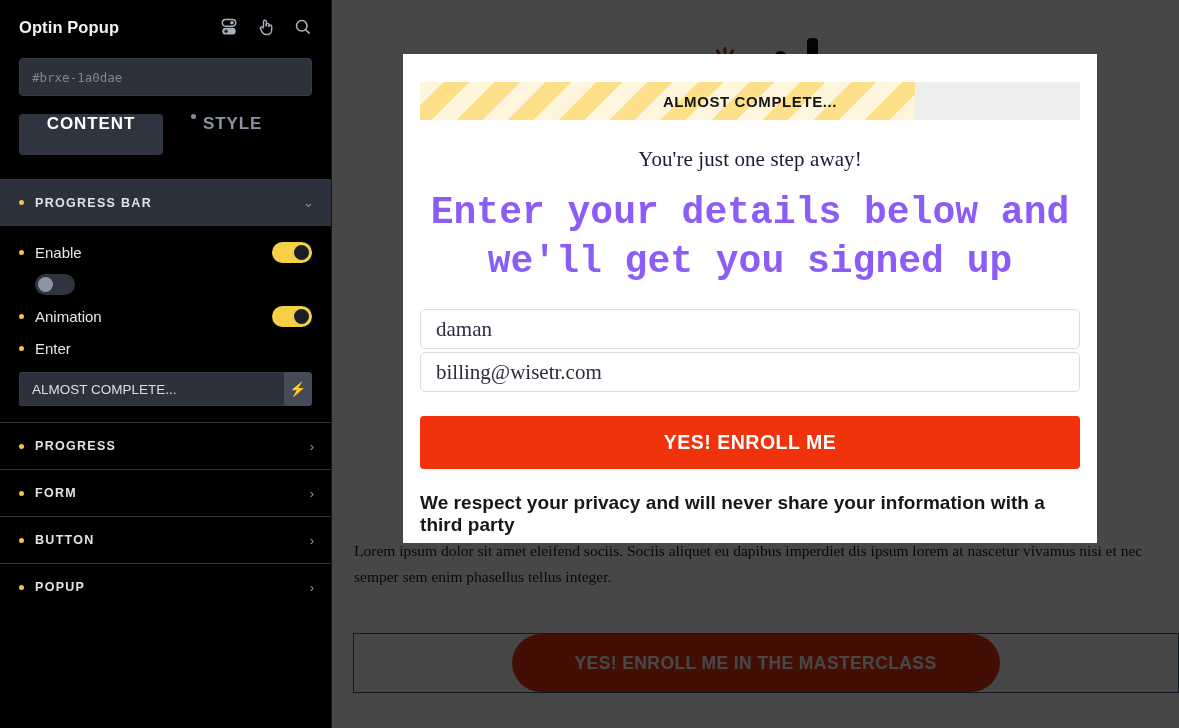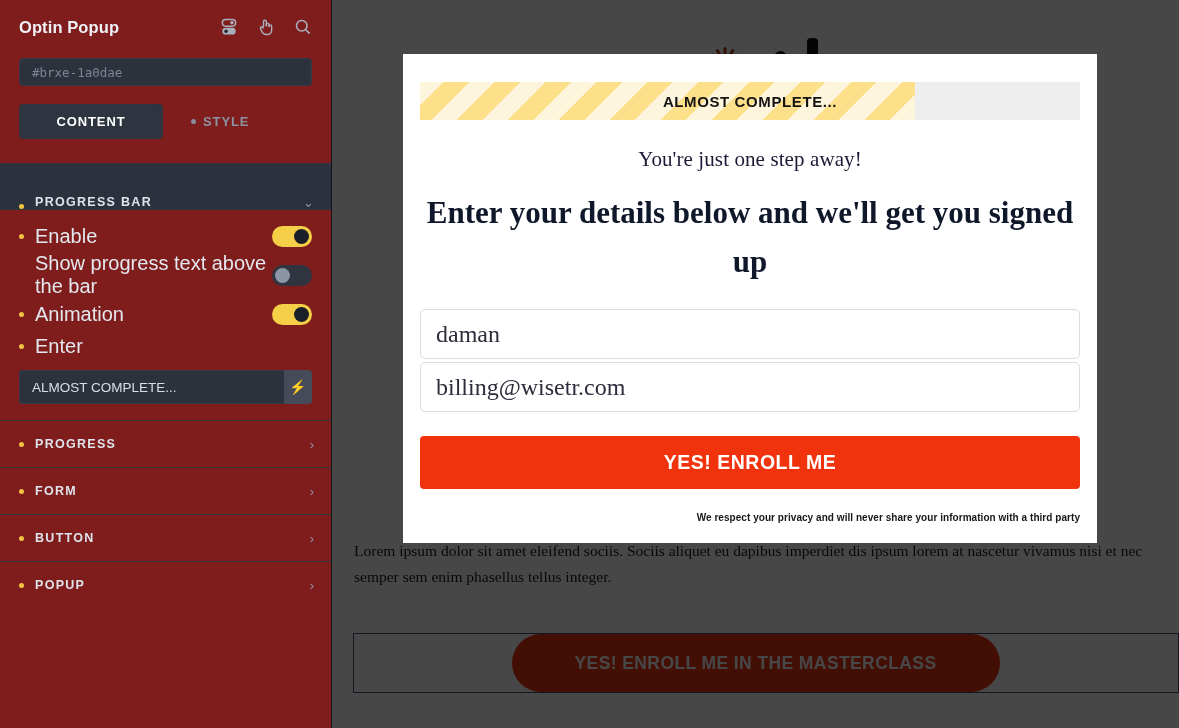--- a/index.html
+++ b/index.html
@@ -7,52 +7,52 @@
     width: 1179px; height: 728px;
     overflow: hidden;
     font-family: "Liberation Sans", sans-serif;
     background: #3f3f3e;
   }
   #app { position: relative; width: 1179px; height: 728px; display: flex; }
 
   
   #sidebar {
     width: 332px; height: 728px;
-    background: #7f1d1d;
+    background: #000000;
     border-right: 1px solid #12151b;
     position: relative;
     flex: 0 0 332px;
     overflow: hidden;
   }
   .sb-topbar {
     height: 54px;
     display: flex; align-items: center;
     padding: 0 18px 0 19px;
   }
   .sb-title {
     font-size: 16.5px; font-weight: bold; color: #eef1f6;
     letter-spacing: .1px; flex: 1;
   }
   .sb-icons { display: flex; align-items: center; gap: 17px; }
   .sb-icon { width: 20px; height: 20px; color: #a9b0bd; display: block; cursor: pointer; }
   .sb-icon svg { display: block; width: 100%; height: 100%; }
 
   .sb-idwrap { padding: 4px 19px 0 19px; }
   .sb-idfield {
-    height: 28px; background: #2c313c;
+    height: 38px; background: #2c313c;
     border: 1px solid #353b48; border-radius: 4px;
     display: flex; align-items: center; padding: 0 12px;
     font-family: "DejaVu Sans Mono", monospace;
     font-size: 12.5px; color: #7d8595;
   }
 
   .sb-tabs { display: flex; align-items: stretch; padding: 18px 19px 0 19px; gap: 0; }
   .sb-tab {
-    height: 35px; display: flex; align-items: center; justify-content: center;
-    font-size: 13px; font-weight: bold; letter-spacing: .9px;
+    height: 41px; display: flex; justify-content: center;
+    font-size: 17px; font-weight: bold; letter-spacing: .9px;
     cursor: pointer;
   }
   .sb-tab.active {
     width: 144px; background: #2e3440; color: #ffffff;
     border-radius: 4px;
   }
   .sb-tab.inactive {
     color: #8c93a1; padding-left: 28px; gap: 7px;
   }
   .dot {
@@ -61,34 +61,34 @@
   }
   .dot.grey { background: #868d9b; }
 
   .sb-sections { margin-top: 24px; }
   .sec-head {
     height: 47px; display: flex; align-items: center;
     padding: 0 17px 0 19px;
     border-top: 1px solid #2f343f;
     cursor: pointer;
   }
-  .sec-head.open { background: #2b313d; border-bottom: 1px solid #2f343f; align-items: flex-end; }
+  .sec-head.open { background: #2b313d; border-bottom: 1px solid #2f343f; }
   .sec-label {
     font-size: 12.5px; font-weight: bold; letter-spacing: 1.3px;
     color: #dfe3ea; margin-left: 11px; flex: 1;
   }
   .chev { color: #8f97a4; font-size: 13px; line-height: 1; }
 
   .sec-body { padding: 10px 19px 16px 19px; }
   .row {
     display: flex; align-items: center;
     min-height: 32px; margin-bottom: 0;
   }
   .row-label {
-    font-size: 20px; color: #e3e7ee; flex: 1;
+    font-size: 15px; color: #e3e7ee; flex: 1;
   }
   .row .dot { margin-right: 11px; }
   .dot-space { width: 5px; margin-right: 11px; flex: 0 0 5px; }
 
   .toggle {
     width: 40px; height: 21px; border-radius: 11px;
     position: relative; cursor: pointer; flex: 0 0 40px;
   }
   .toggle.on { background: #f5cf47; }
   .toggle.off { background: #2f343f; }
@@ -189,44 +189,44 @@
     color: #141414;
   }
 
   .pp-sub {
     text-align: center; margin-top: 27px;
     font-family: "Liberation Serif", serif;
     font-size: 21px; color: #1b1b37; letter-spacing: .1px;
   }
   .pp-head {
     text-align: center; margin-top: 16px;
-    font-family: Liberation Serif, serif;
-    font-weight: bold; font-size: 31px; line-height: 49px;
-    color: #0f172a;
+    font-family: Liberation Mono, monospace;
+    font-weight: bold; font-size: 38px; line-height: 49px;
+    color: #8b5cf6;
   }
   .pp-input {
-    margin-top: 0; width: 100%; height: 50px;
+    margin-top: 0; width: 100%; height: 40px;
     border: 1px solid #dcdcdc; border-radius: 5px;
     display: flex; align-items: center; padding: 0 15px;
     font-family: "Liberation Serif", serif;
-    font-size: 24px; color: #2c2c3c;
+    font-size: 21px; color: #2c2c3c;
     background: #fff;
   }
   .pp-field-1 { margin-top: 23px; }
   .pp-field-2 { margin-top: 3px; }
   .pp-btn {
     margin-top: 24px; width: 100%; height: 53px;
     background: #f0330c; border-radius: 4px;
     display: flex; align-items: center; justify-content: center;
     color: #ffffff; font-size: 19.5px; font-weight: bold;
     letter-spacing: .5px; cursor: pointer;
   }
   .pp-note {
-    text-align: right; margin-top: 23px;
-    font-size: 10px; font-weight: bold; color: #171717;
+    text-align: left; margin-top: 23px;
+    font-size: 19px; font-weight: bold; color: #171717;
     letter-spacing: .05px;
   }
 </style>
 </head>
 <body>
 
 <div id="app">
 
   <aside id="sidebar">
 
@@ -283,21 +283,20 @@
         <div class="row">
           <span class="dot"></span>
           <span class="row-label">Enable</span>
           <span class="toggle on">
               <span class="knob"></span>
             </span>
         </div>
 
         <div class="row">
           <span class="dot-space"></span>
-          <span class="row-label">Show progress text above the bar</span>
           <span class="toggle off">
               <span class="knob"></span>
             </span>
         </div>
 
         <div class="row">
           <span class="dot"></span>
           <span class="row-label">Animation</span>
           <span class="toggle on">
               <span class="knob"></span>

